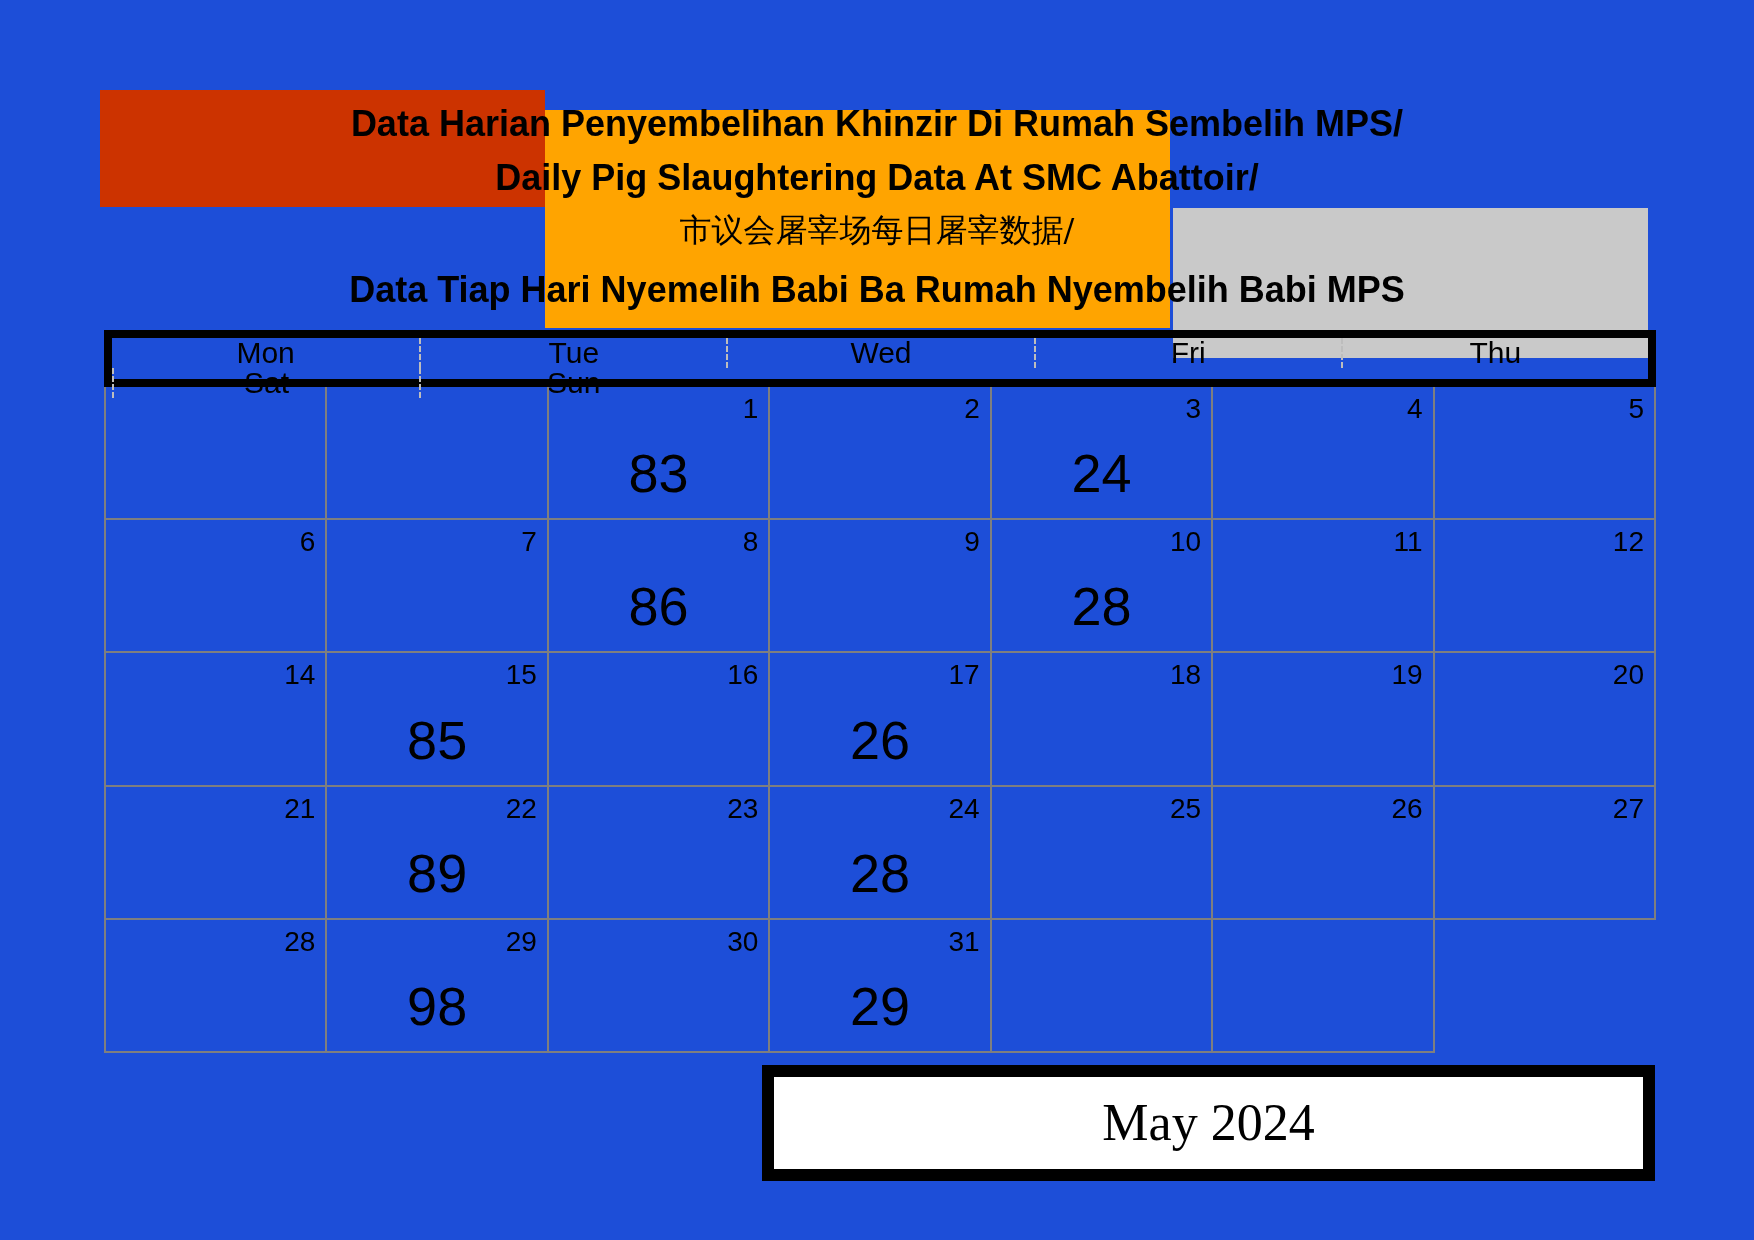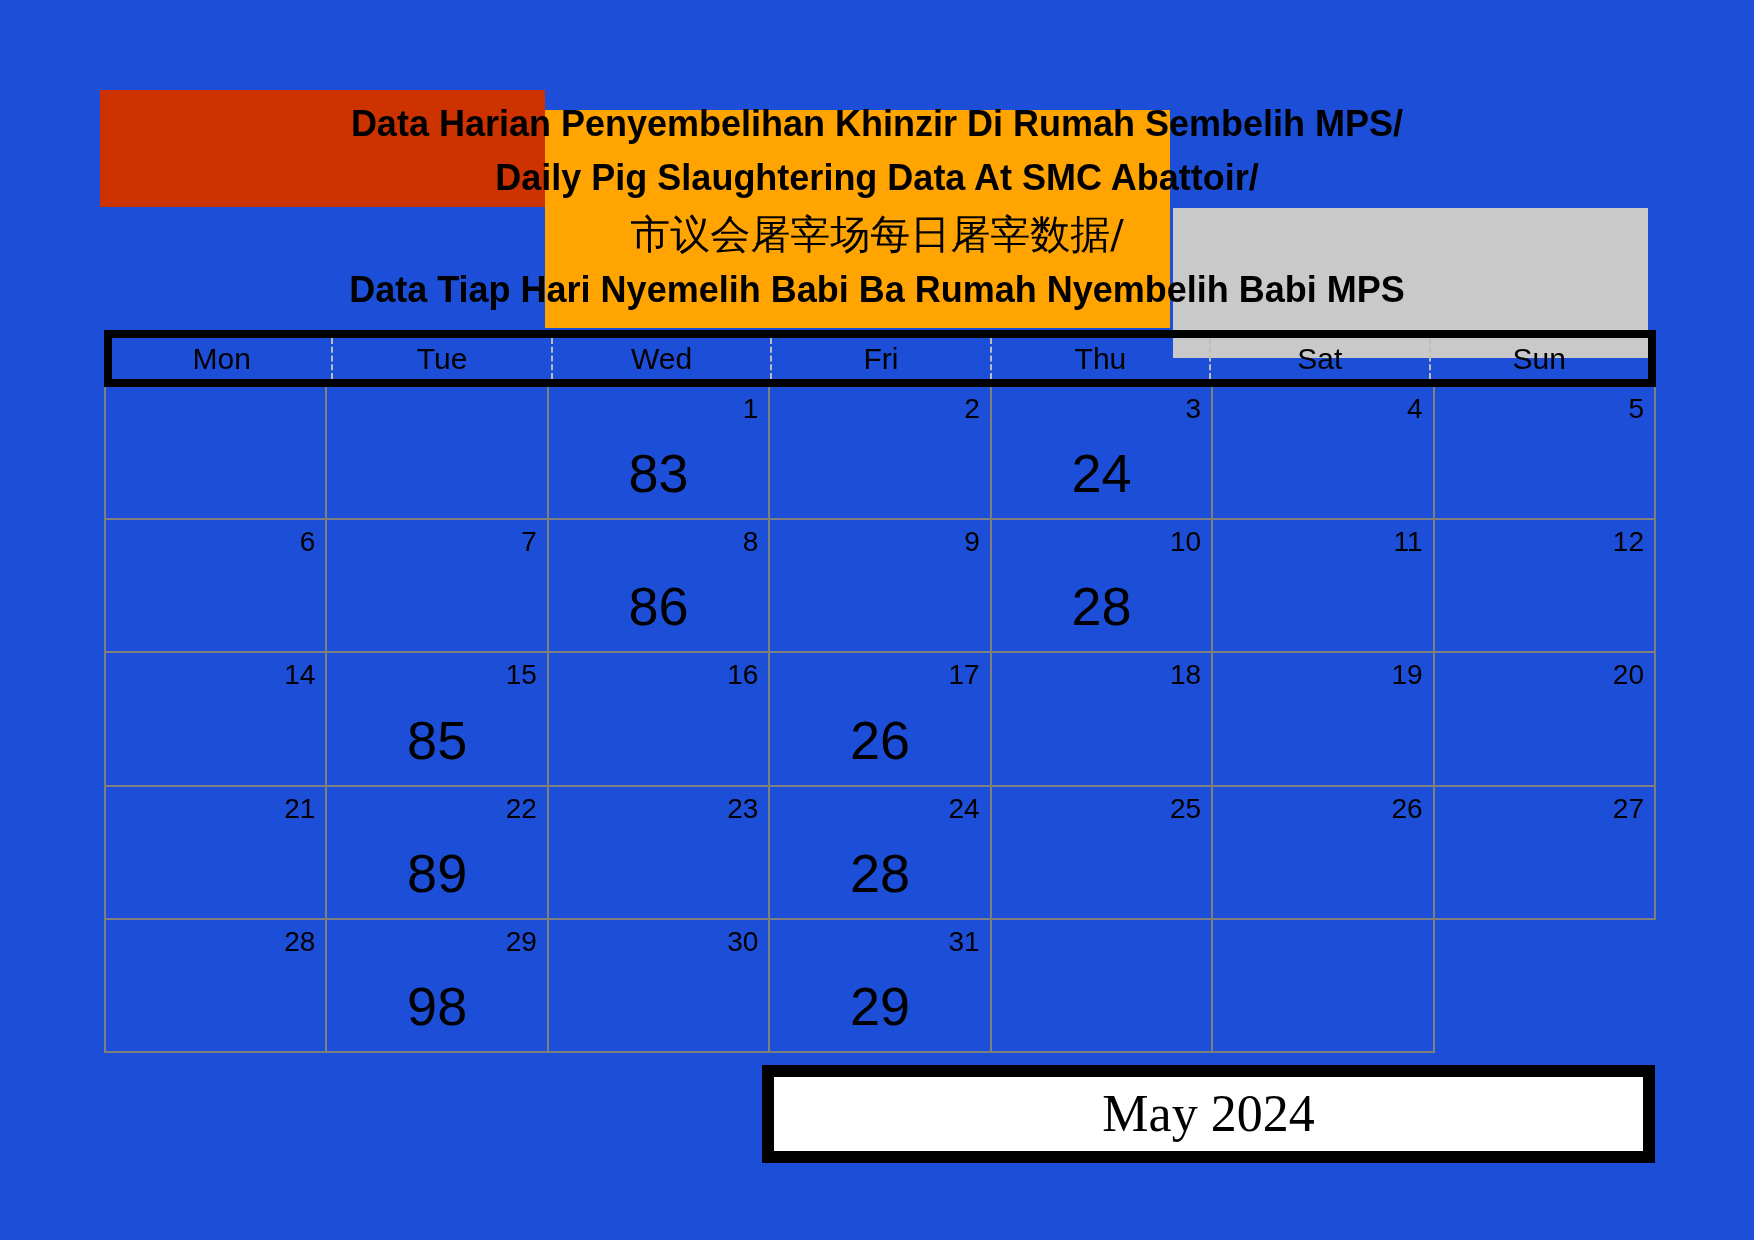--- a/index.html
+++ b/index.html
@@ -6,35 +6,35 @@
   .canvas{position:relative;width:1754px;height:1240px;background:#1d4ed8;overflow:hidden;
           font-family:"Liberation Sans", sans-serif;color:#000;}
   .block{position:absolute;}
   .block.red{left:100px;top:90px;width:445px;height:117px;}
   .block.orange{left:545px;top:110px;width:625px;height:218px;}
   .block.gray{left:1173px;top:208px;width:475px;height:150px;}
   .title-line{position:absolute;left:0;width:1754px;text-align:center;line-height:1;white-space:nowrap;}
   .t-bold{font-weight:bold;font-size:36px;}
   .l1{top:106px;}
   .l2{top:160px;}
-  .l3{top:214px;font-family:"DejaVu Serif", serif;font-size:40px;font-weight:normal;}
+  .l3{top:214px;font-family:"DejaVu Serif", serif;font-size:32px;font-weight:normal;}
   .l4{top:272px;}
   .cal-header{position:absolute;left:104px;top:330px;width:1552px;height:57px;box-sizing:border-box;
-              border:8px solid #000;display:grid;grid-template-columns:repeat(7,1fr);}
+              border:8px solid #000;display:grid;grid-template-columns:repeat(5,1fr);}
   .cal-hcell{display:flex;align-items:center;justify-content:center;font-size:30px;line-height:1;
              border-left:2px dashed #bdbdbd;}
   .cal-hcell:first-child{border-left:none;}
   .cal-body{position:absolute;left:104px;top:387px;width:1552px;height:666px;box-sizing:border-box;
             display:grid;grid-template-columns:repeat(7,1fr);grid-template-rows:repeat(5,1fr);
             border-left:2px solid #7f7f7f;}
   .cal-cell{position:relative;box-sizing:border-box;border-right:2px solid #7f7f7f;border-bottom:2px solid #7f7f7f;}
   .date-num{position:absolute;top:8px;right:10px;font-size:28px;line-height:1;}
   .cell-value{position:absolute;bottom:18px;left:0;right:0;text-align:center;
               font-weight:normal;font-size:54px;line-height:1;}
-  .month-box{position:absolute;left:762px;top:1065px;width:893px;height:98px;box-sizing:border-box;
+  .month-box{position:absolute;left:762px;top:1065px;width:893px;height:116px;box-sizing:border-box;
              border:12px solid #000;background:#fff;display:flex;align-items:center;justify-content:center;}
   .month-label{font-family:"Liberation Serif", serif;font-size:52px;line-height:1;}
 </style>
 </head>
 <body>
 
 <div class="canvas">
 
   <div class="block red" style="background: rgb(204, 51, 0);"></div>
   <div class="block orange" style="background: rgb(255, 164, 0);"></div>

